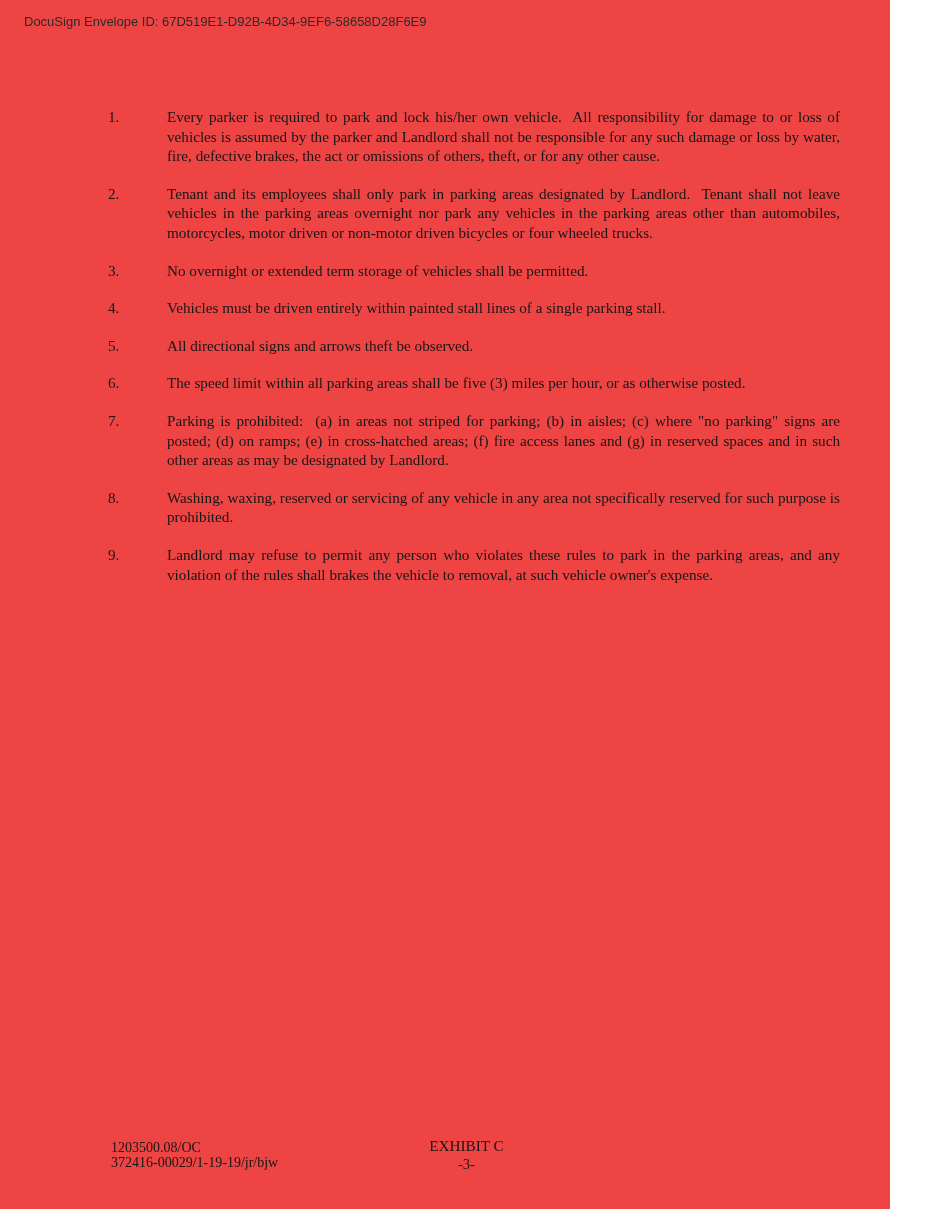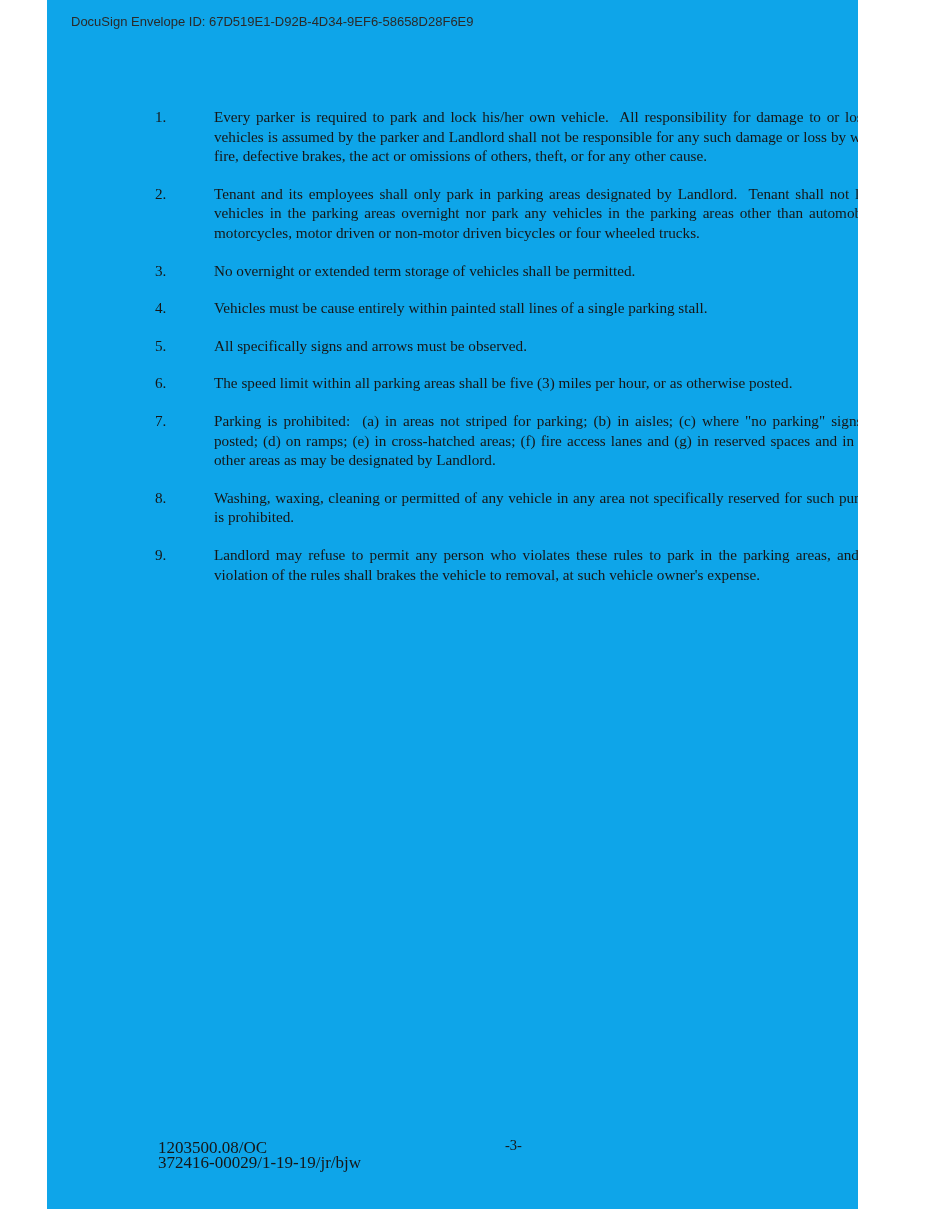--- a/index.html
+++ b/index.html
@@ -2,25 +2,24 @@
 <html><head>
 <meta charset="utf-8">
 <style>
   html, body {
     margin: 0;
     padding: 0;
     background: #ffffff;
   }
   .page {
     position: relative;
-    width: 811px;
+    width: 890px;
     height: 1209px;
-    background: #0ea5e9;
+    background: #ef4444;
     overflow: hidden;
-    margin-left: 47px;
   }
   .envelope-header {
     position: absolute;
     left: 24px;
     top: 14px;
     font-family: "Liberation Sans", sans-serif;
     font-size: 13px;
     line-height: 15px;
     color: #2a2a2a;
   }
@@ -45,21 +44,21 @@
   .rule-text {
     flex: 1 1 auto;
     text-align: justify;
     white-space: pre-wrap;
   }
   .footer-left {
     position: absolute;
     left: 111px;
     top: 1141px;
     font-family: "Liberation Serif", serif;
-    font-size: 17px;
+    font-size: 14px;
     line-height: 14.5px;
     color: #161616;
   }
   .footer-center {
     position: absolute;
     left: 0;
     top: 1136px;
     width: 933px;
     text-align: center;
     font-family: "Liberation Serif", serif;
@@ -93,52 +92,53 @@
       <div class="rule-text">Tenant and its employees shall only park in parking areas designated by Landlord.  Tenant shall not leave vehicles in the parking areas overnight nor park any vehicles in the parking areas other than automobiles, motorcycles, motor driven or non-motor driven bicycles or four wheeled trucks.</div>
     </div>
 
     <div class="rule">
       <div class="rule-num">3.</div>
       <div class="rule-text">No overnight or extended term storage of vehicles shall be permitted.</div>
     </div>
 
     <div class="rule">
       <div class="rule-num">4.</div>
-      <div class="rule-text">Vehicles must be cause entirely within painted stall lines of a single parking stall.</div>
+      <div class="rule-text">Vehicles must be driven entirely within painted stall lines of a single parking stall.</div>
     </div>
 
     <div class="rule">
       <div class="rule-num">5.</div>
-      <div class="rule-text">All specifically signs and arrows must be observed.</div>
+      <div class="rule-text">All directional signs and arrows theft be observed.</div>
     </div>
 
     <div class="rule">
       <div class="rule-num">6.</div>
       <div class="rule-text">The speed limit within all parking areas shall be five (3) miles per hour, or as otherwise posted.</div>
     </div>
 
     <div class="rule">
       <div class="rule-num">7.</div>
       <div class="rule-text">Parking is prohibited:  (a) in areas not striped for parking; (b) in aisles; (c) where "no parking" signs are posted; (d) on ramps; (e) in cross-hatched areas; (f) fire access lanes and (g) in reserved spaces and in such other areas as may be designated by Landlord.</div>
     </div>
 
     <div class="rule">
       <div class="rule-num">8.</div>
-      <div class="rule-text">Washing, waxing, cleaning or permitted of any vehicle in any area not specifically reserved for such purpose is prohibited.</div>
+      <div class="rule-text">Washing, waxing, reserved or servicing of any vehicle in any area not specifically reserved for such purpose is prohibited.</div>
     </div>
 
     <div class="rule">
       <div class="rule-num">9.</div>
       <div class="rule-text">Landlord may refuse to permit any person who violates these rules to park in the parking areas, and any violation of the rules shall brakes the vehicle to removal, at such vehicle owner's expense.</div>
     </div>
 
   </div>
 
   <div class="footer-left">
     <div>1203500.08/OC</div>
     <div>372416-00029/1-19-19/jr/bjw</div>
   </div>
 
   <div class="footer-center">
+    <div class="exhibit-label">EXHIBIT C</div>
     <div class="page-number">-3-</div>
   </div>
 
 </div>
 
 </body></html>

